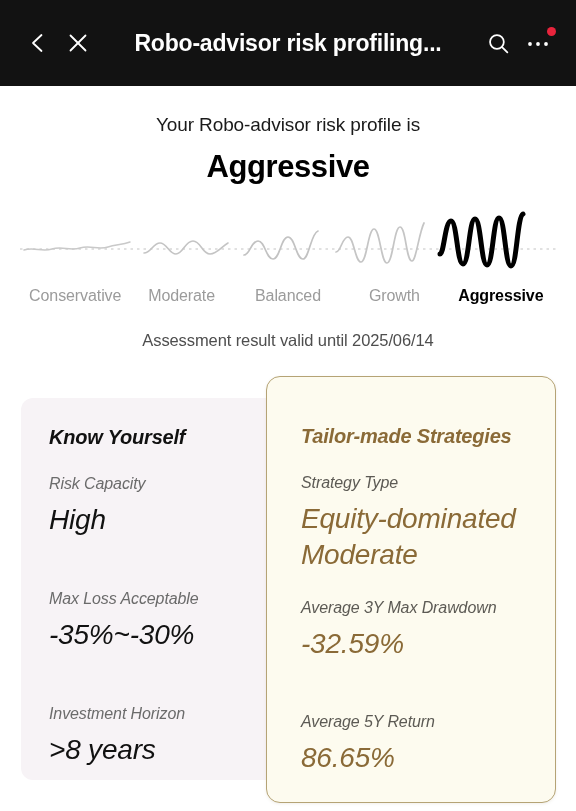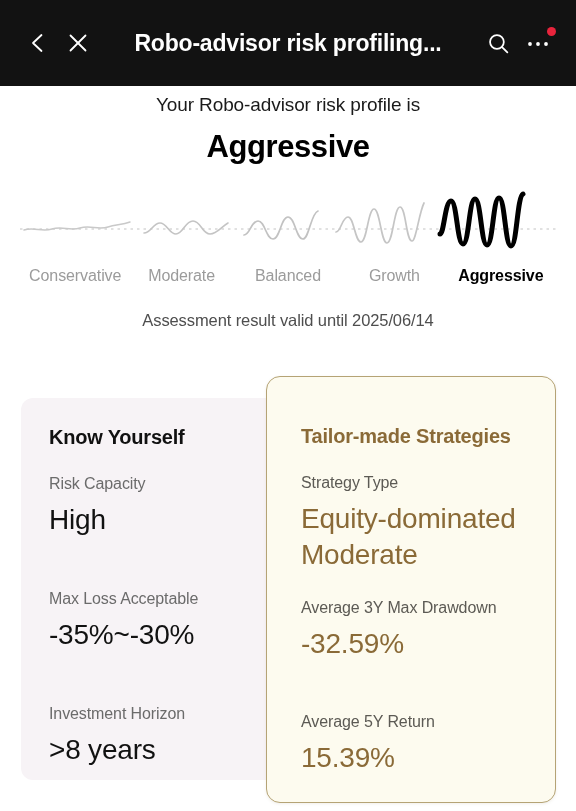--- a/index.html
+++ b/index.html
@@ -55,21 +55,21 @@
     right: 2px;
     width: 9px;
     height: 9px;
     border-radius: 50%;
     background: #e8243c;
   }
 
   
   .intro {
     text-align: center;
-    padding-top: 8px;
+    padding-top: 28px;
   }
   .intro-sub {
     font-size: 19px;
     color: #1a1a1a;
     letter-spacing: -0.1px;
   }
   .intro-main {
     font-size: 31px;
     font-weight: bold;
     color: #000000;
@@ -113,20 +113,21 @@
     letter-spacing: -0.1px;
   }
 
   
   .cards {
     position: absolute;
     left: 0;
     top: 376px;
     width: 456px;
     height: 435px;
+    font-style: italic;
   }
   .card-left {
     position: absolute;
     left: 21px;
     top: 22px;
     width: 280px;
     height: 382px;
     background: #f7f3f6;
     border-radius: 12px;
     box-sizing: border-box;
@@ -279,17 +280,17 @@
       <div class="field-value">Equity-dominated Moderate</div>
     </div>
 
     <div class="field gap-md">
       <div class="field-label">Average 3Y Max Drawdown</div>
       <div class="field-value">-32.59%</div>
     </div>
 
     <div class="field gap-xl">
       <div class="field-label">Average 5Y Return</div>
-      <div class="field-value">15.39%</div>
+      <div class="field-value">86.65%</div>
     </div>
   </div>
 
 </div>
 
 </body></html>

